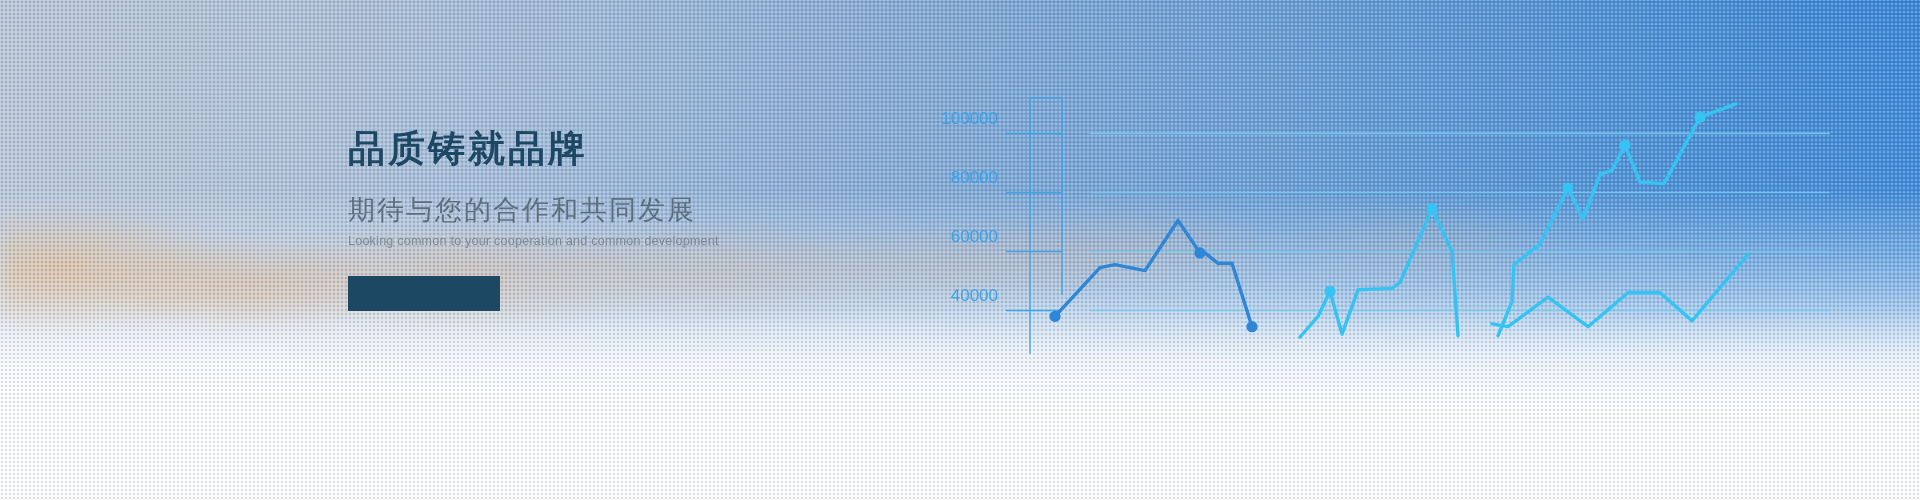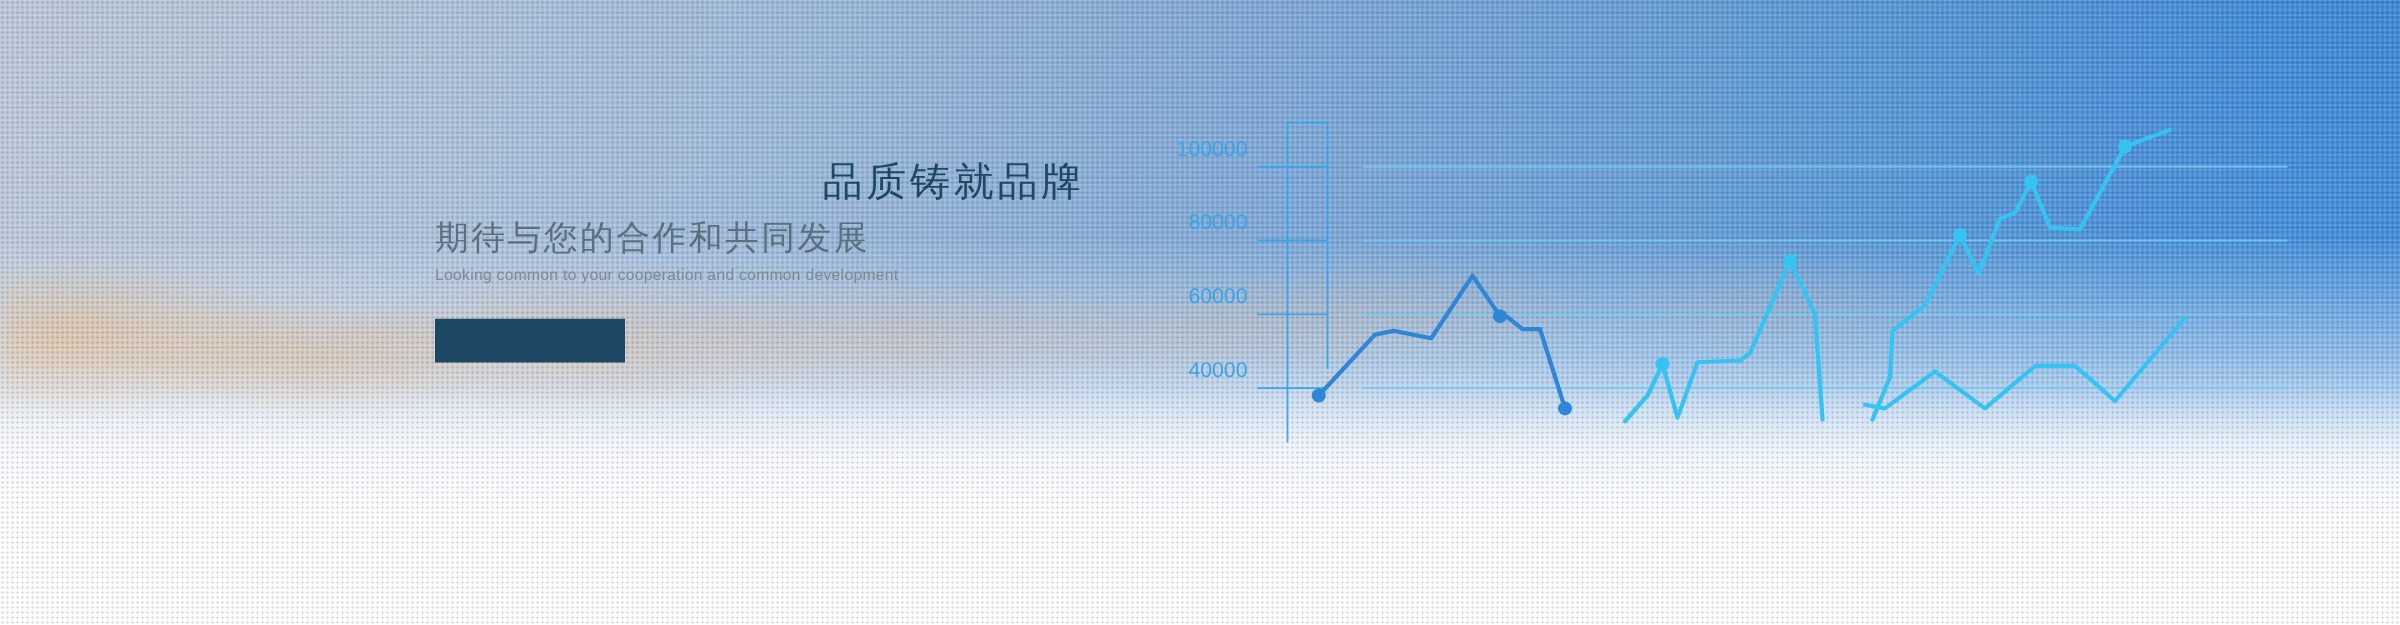--- a/index.html
+++ b/index.html
@@ -82,30 +82,29 @@
 
   
   .copy {
     position:absolute;
     left:348px;
     top:128px;
     width:520px;
     z-index:6;
   }
   .headline {
-    font-size:32px;
+    font-size:37px;
     line-height:1.12;
-    font-weight:400;
+    font-weight:700;
     color:#1d4864;
     letter-spacing:3px;
     white-space:nowrap;
-    text-align:right;
   }
   .subhead {
-    margin-top:10px;
+    margin-top:25px;
     font-size:27px;
     line-height:1.2;
     font-weight:400;
     color:#5d6f7e;
     letter-spacing:2px;
     white-space:nowrap;
   }
   .subhead-en {
     margin-top:7px;
     font-size:12.5px;

